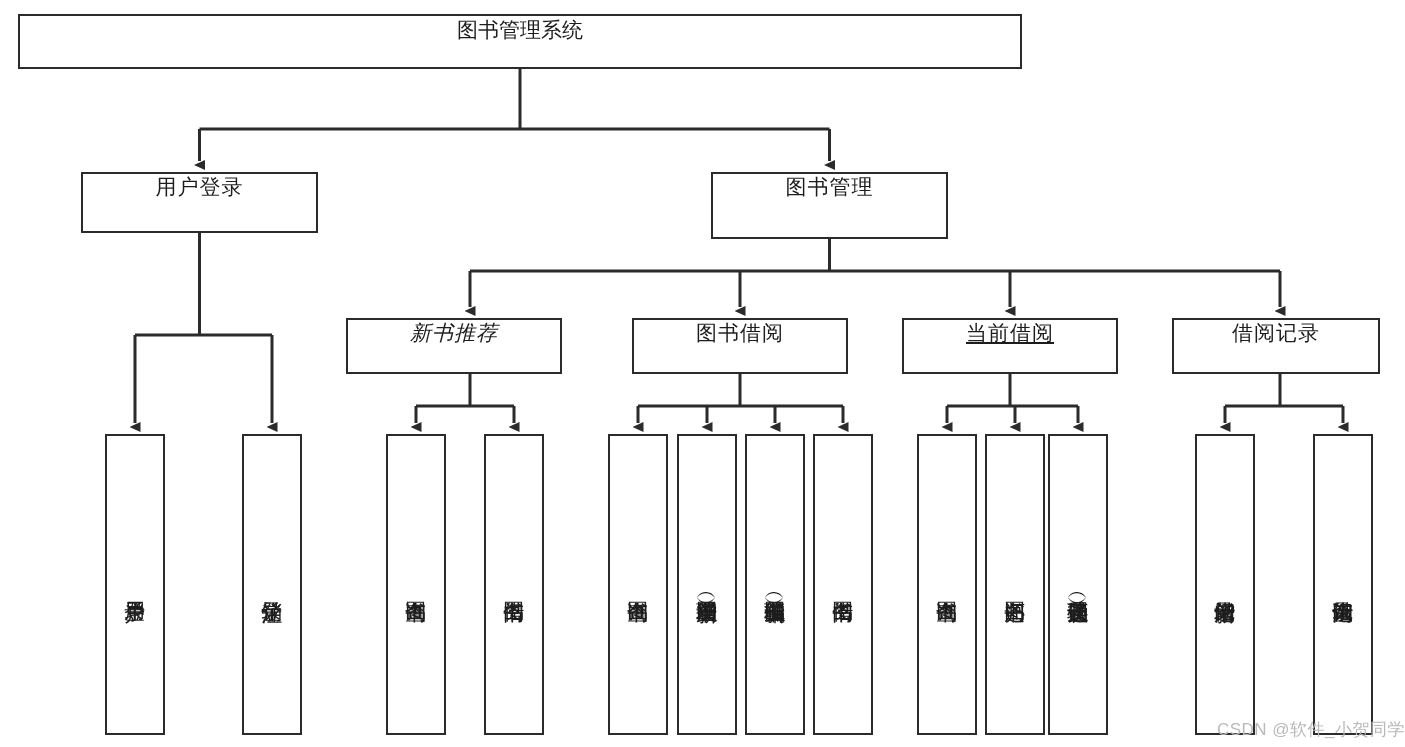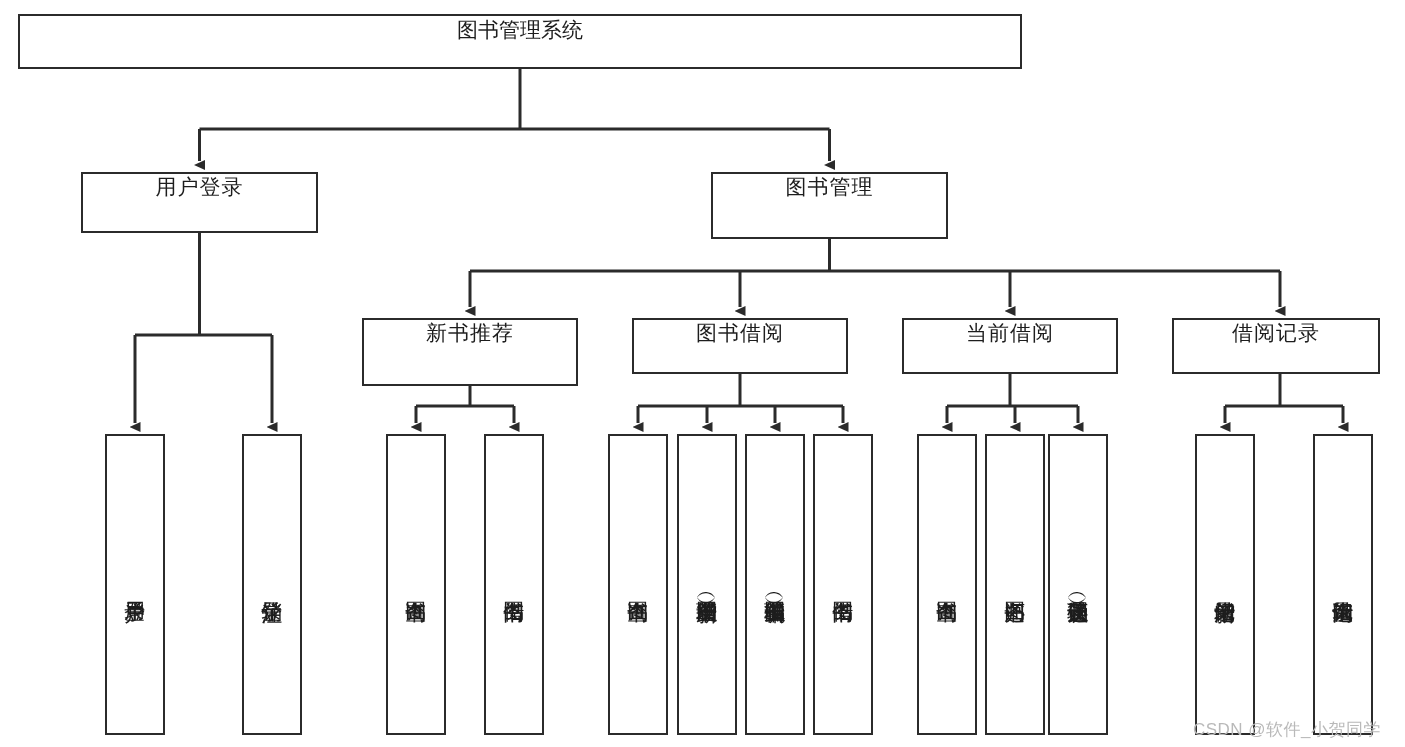--- a/index.html
+++ b/index.html
@@ -47,21 +47,21 @@
   }
   .leaf .vtext {
     writing-mode: vertical-rl;
     text-orientation: upright;
     white-space: nowrap;
     display: block;
     text-align: center;
   }
   .watermark {
     position: absolute;
-    right: 24px;
+    right: 0;
     bottom: 6px;
     font-size: 17px;
     color: #b9b9b9;
     letter-spacing: 0.5px;
     white-space: nowrap;
   }
 </style>
 </head>
 <body>
 
@@ -113,27 +113,27 @@
   <div id="nodes">
       <div class="node root" style="left: 18px; top: 14px; width: 1004px; height: 55px;">
         <span>图书管理系统</span>
       </div>
       <div class="node horiz" style="left: 81px; top: 172px; width: 237px; height: 61px;">
         <span>用户登录</span>
       </div>
       <div class="node horiz" style="left: 711px; top: 172px; width: 237px; height: 67px;">
         <span>图书管理</span>
       </div>
-      <div class="node horiz" style="left: 362px; top: 318px; width: 216px; height: 68px;">
+      <div class="node horiz" style="left: 346px; top: 318px; width: 216px; height: 56px; font-style: italic;">
         <span>新书推荐</span>
       </div>
       <div class="node horiz" style="left: 632px; top: 318px; width: 216px; height: 56px;">
         <span>图书借阅</span>
       </div>
-      <div class="node horiz" style="left: 902px; top: 318px; width: 216px; height: 56px;">
+      <div class="node horiz" style="left: 902px; top: 318px; width: 216px; height: 56px; text-decoration: underline;">
         <span>当前借阅</span>
       </div>
       <div class="node horiz" style="left: 1172px; top: 318px; width: 208px; height: 56px;">
         <span>借阅记录</span>
       </div>
       <div class="node leaf" style="left: 105px; top: 434px; width: 60px; height: 301px;">
         <span class="vtext">用户登录</span>
       </div>
       <div class="node leaf" style="left: 242px; top: 434px; width: 60px; height: 301px;">
         <span class="vtext">注销登录</span>

